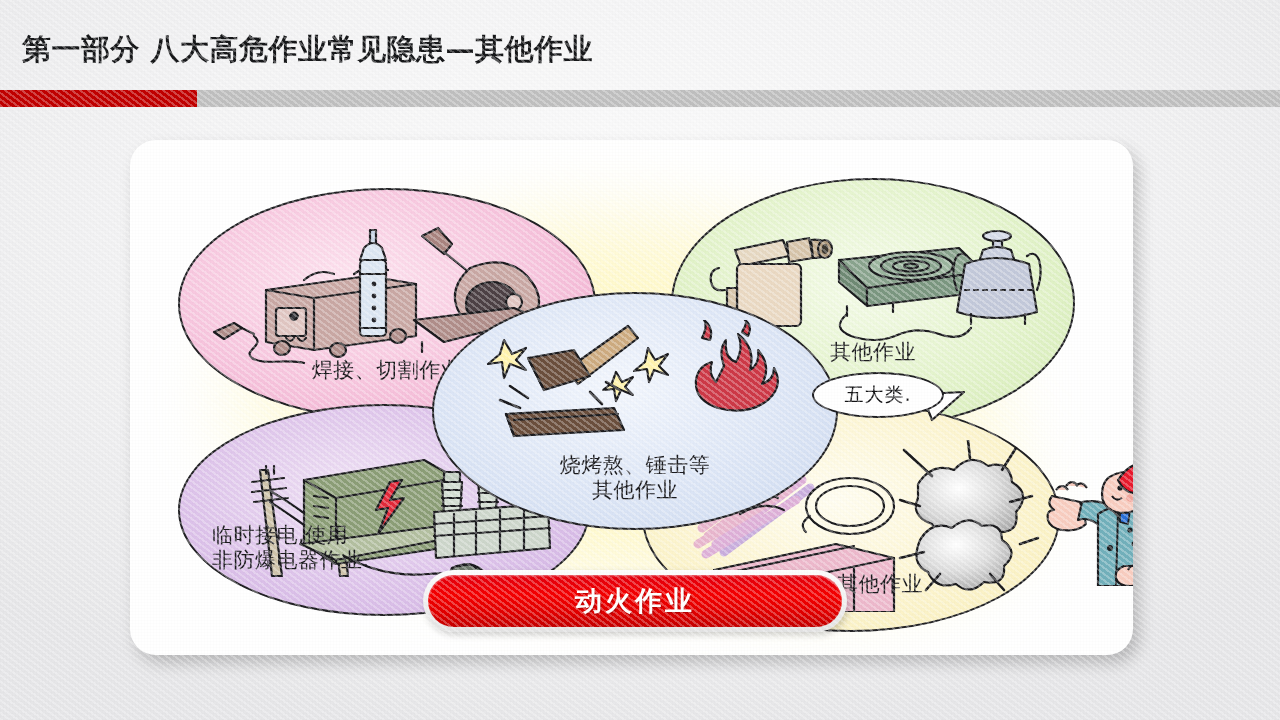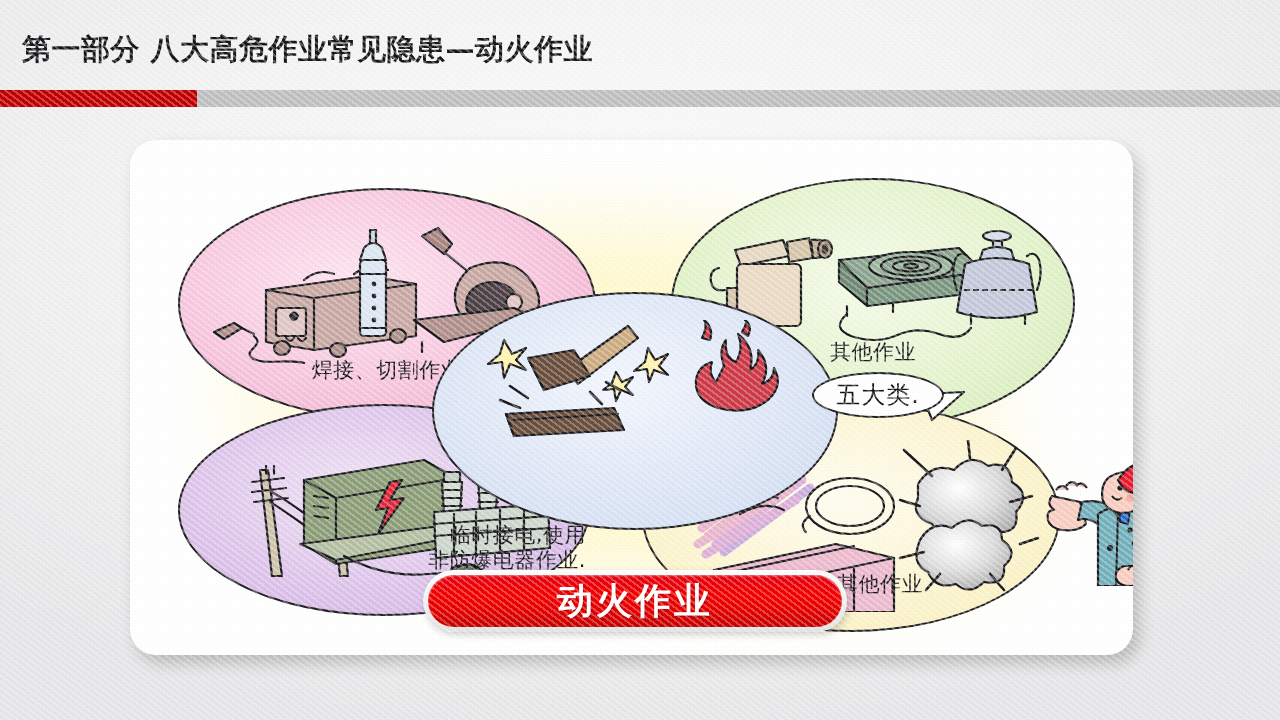--- a/index.html
+++ b/index.html
@@ -139,21 +139,21 @@
     text-align: center;
     font-size: 21px;
     font-weight: 500;
     color: #1b1b1e;
     line-height: 1.22;
     letter-spacing: .5px;
     white-space: pre-line;
   }
   #label-weld  { bottom: 34px; }
   #label-flame { bottom: 60px; }
-  #label-elec  { bottom: 40px; left: 32px; width: calc(100% - 34px); text-align: right; }
+  #label-elec  { bottom: 40px; left: 32px; width: calc(100% - 34px); text-align: left; }
   #label-blast { bottom: 32px; left: 58px; width: calc(100% - 58px); }
   #label-other { bottom: 24px; }
 
   
   .art { position: absolute; }
   .ink { stroke: #1c1c1f; stroke-width: 2.2; stroke-linejoin: round; stroke-linecap: round; }
 
   
   #speech {
     position: absolute;
@@ -161,21 +161,21 @@
     width: 128px; height: 42px;
     background: #ffffff;
     border: 2.2px solid #1f1f22;
     border-radius: 50%;
     z-index: 14;
     display: flex;
     align-items: center;
     justify-content: center;
   }
   #speech-text {
-    font-size: 24px;
+    font-size: 19px;
     color: #141416;
     letter-spacing: 1px;
   }
   #speech-tail {
     position: absolute;
     left: 792px; top: 250px;
     z-index: 13;
   }
 
   
@@ -200,32 +200,32 @@
     height: 100%;
     border-radius: 26px;
     background: linear-gradient(180deg, #e2000f 0%, #f40000 38%, #e10000 72%, #c40000 100%);
     display: flex;
     align-items: center;
     justify-content: center;
     box-shadow: inset 0 1px 2px rgba(255,255,255,.45);
   }
   #banner-text {
     color: #ffffff;
-    font-size: 36px;
+    font-size: 27px;
     font-weight: bold;
     letter-spacing: 3px;
     text-shadow: 1px 1px 2px rgba(0,0,0,.25);
   }
 </style>
 </head>
 <body>
 
 <div id="slide">
 
-  <div id="header-title">第一部分  八大高危作业常见隐患—动火作业</div>
+  <div id="header-title">第一部分  八大高危作业常见隐患—其他作业</div>
 
   <div id="rule">
     <div id="rule-red"></div>
     <div id="rule-gray"></div>
   </div>
 
   <div id="card">
 
     <div class="glow" id="glow-main"></div>
     <div class="glow" id="glow-right"></div>
@@ -447,20 +447,22 @@
 
         <path class="ink" d="M36 94 L144 88 L154 110 L44 116 Z" fill="#6b4f3d"></path>
         <path class="ink" d="M36 94 L44 116" fill="none"></path>
         <path class="ink" d="M44 100 L148 94" fill="none" stroke-width="1.6" stroke="#8a6a52"></path>
 
         <path class="ink" d="M254 46 q-6 -16 2 -26 q-2 18 10 22 q8 -14 2 -28 q18 14 12 36 q10 -6 8 -20 q14 16 4 34 q12 -4 12 -16 q10 18 -6 32
                  q-20 16 -50 8 q-24 -8 -22 -28 q2 -14 16 -18 q-4 12 4 20 Z" fill="#cd3947"></path>
         <path class="ink" d="M232 18 q6 -12 2 -18 q10 8 6 20 Z" fill="#cd3947"></path>
         <path class="ink" d="M272 12 q6 -10 3 -12 q8 6 3 16 Z" fill="#cd3947"></path>
       </svg>
+      <div class="bubble-label" id="label-other">烧烤熬、锤击等
+其他作业</div>
     </div>
 
     <svg id="speech-tail" width="46" height="40" viewBox="0 0 46 40">
       <path d="M0 4 L42 2 L10 30 Z" fill="#ffffff" stroke="#1f1f22" stroke-width="2.2" stroke-linejoin="round"></path>
     </svg>
     <div id="speech">
       <span id="speech-text">五大类.</span>
     </div>
 
     <svg id="character" width="112" height="124" viewBox="0 0 112 124">

